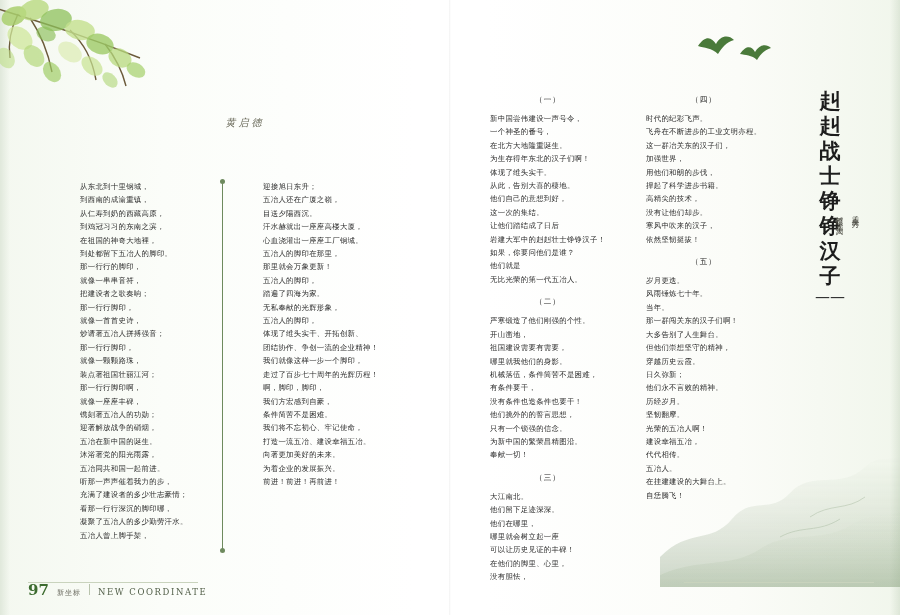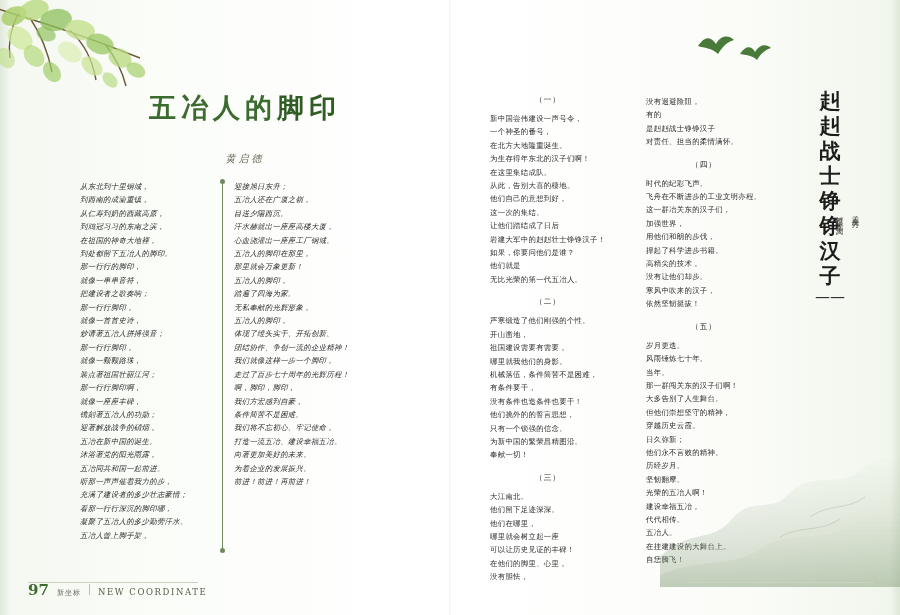--- a/index.html
+++ b/index.html
@@ -54,22 +54,21 @@
     color: #6a6a5a;
     font-family: "DejaVu Serif", serif;
     font-style: italic;
   }
 
   .poem-cols {
     position: absolute;
     left: 80px; top: 180px;
     width: 330px;
     display: flex;
-    gap: 34px;
-    font-style: italic;
+    gap: 63px;
   }
   .poem-col { width: 120px; }
   .poem-line {
     font-size: 7.4px;
     line-height: 13.4px;
     color: #2b2b2b;
     white-space: nowrap;
     letter-spacing: 0.3px;
     font-family: "DejaVu Sans", sans-serif;
   }
@@ -202,23 +201,20 @@
         <ellipse cx="70" cy="52" rx="13" ry="9" fill="#dcecb4" opacity="0.72" transform="rotate(35 70 52)"></ellipse>
         <ellipse cx="92" cy="66" rx="12" ry="8" fill="#c7e291" opacity="0.7" transform="rotate(40 92 66)"></ellipse>
         <ellipse cx="6" cy="58" rx="11" ry="8" fill="#bcdd86" opacity="0.6" transform="rotate(60 6 58)"></ellipse>
         <ellipse cx="110" cy="80" rx="9" ry="6" fill="#aed574" opacity="0.6" transform="rotate(45 110 80)"></ellipse>
         <ellipse cx="46" cy="34" rx="10" ry="7" fill="#8bbe57" opacity="0.65" transform="rotate(20 46 34)"></ellipse>
       </g>
     </svg>
   </div>
 
   <div class="title-block">
-    <div class="title-main">
-      <span>五冶人的</span><span class="accent">脚印</span>
-    </div>
     <div class="author">黄启德</div>
   </div>
 
   <div class="vrule"></div>
 
   <div class="poem-cols">
     <div class="poem-col" id="lcol1">
         <div class="poem-line">从东北到十里钢城，</div>
         <div class="poem-line">到西南的成渝重镇，</div>
         <div class="poem-line">从仁寿到奶的西藏高原，</div>
@@ -284,21 +280,21 @@
   </div>
 
   <div class="mid-cols">
     <div class="mid-col" id="mcol1">
         <div class="stanza">
           <div class="stanza-head">（一）</div>
           <div class="mid-line">新中国尝伟建设一声号令，</div>
           <div class="mid-line">一个神圣的番号，</div>
           <div class="mid-line">在北方大地隆重诞生。</div>
           <div class="mid-line">为生存得年东北的汉子们啊！</div>
-          <div class="mid-line">在这里集结成队。</div>
+          <div class="mid-line">体现了维头实干。</div>
           <div class="mid-line">从此，告别大喜的棲地。</div>
           <div class="mid-line">他们自己的意想到好，</div>
           <div class="mid-line">这一次的集结。</div>
           <div class="mid-line">让他们踏结成了日后</div>
           <div class="mid-line">岩建大军中的赳赳壮士铮铮汉子！</div>
           <div class="mid-line">如果，你要问他们是谁？</div>
           <div class="mid-line">他们就是</div>
           <div class="mid-line">无比光荣的第一代五冶人。</div>
         </div>
         <div class="stanza">
@@ -321,26 +317,20 @@
           <div class="mid-line">他们留下足迹深深。</div>
           <div class="mid-line">他们在哪里，</div>
           <div class="mid-line">哪里就会树立起一座</div>
           <div class="mid-line">可以让历史见证的丰碑！</div>
           <div class="mid-line">在他们的脚里、心里，</div>
           <div class="mid-line">没有胆怯，</div>
         </div>
       </div>
     <div class="mid-col" id="mcol2">
         <div class="stanza">
-          <div class="mid-line">没有退避险阻，</div>
-          <div class="mid-line">有的</div>
-          <div class="mid-line">是赳赳战士铮铮汉子</div>
-          <div class="mid-line">对责任、担当的柔情满怀。</div>
-        </div>
-        <div class="stanza">
           <div class="stanza-head">（四）</div>
           <div class="mid-line">时代的纪彩飞声。</div>
           <div class="mid-line">飞舟在不断进步的工业文明亦程。</div>
           <div class="mid-line">这一群冶关东的汉子们，</div>
           <div class="mid-line">加强世界，</div>
           <div class="mid-line">用他们和朗的步伐，</div>
           <div class="mid-line">捍起了科学进步书籍。</div>
           <div class="mid-line">高精尖的技术，</div>
           <div class="mid-line">没有让他们却步。</div>
           <div class="mid-line">寒风中吹来的汉子，</div>

